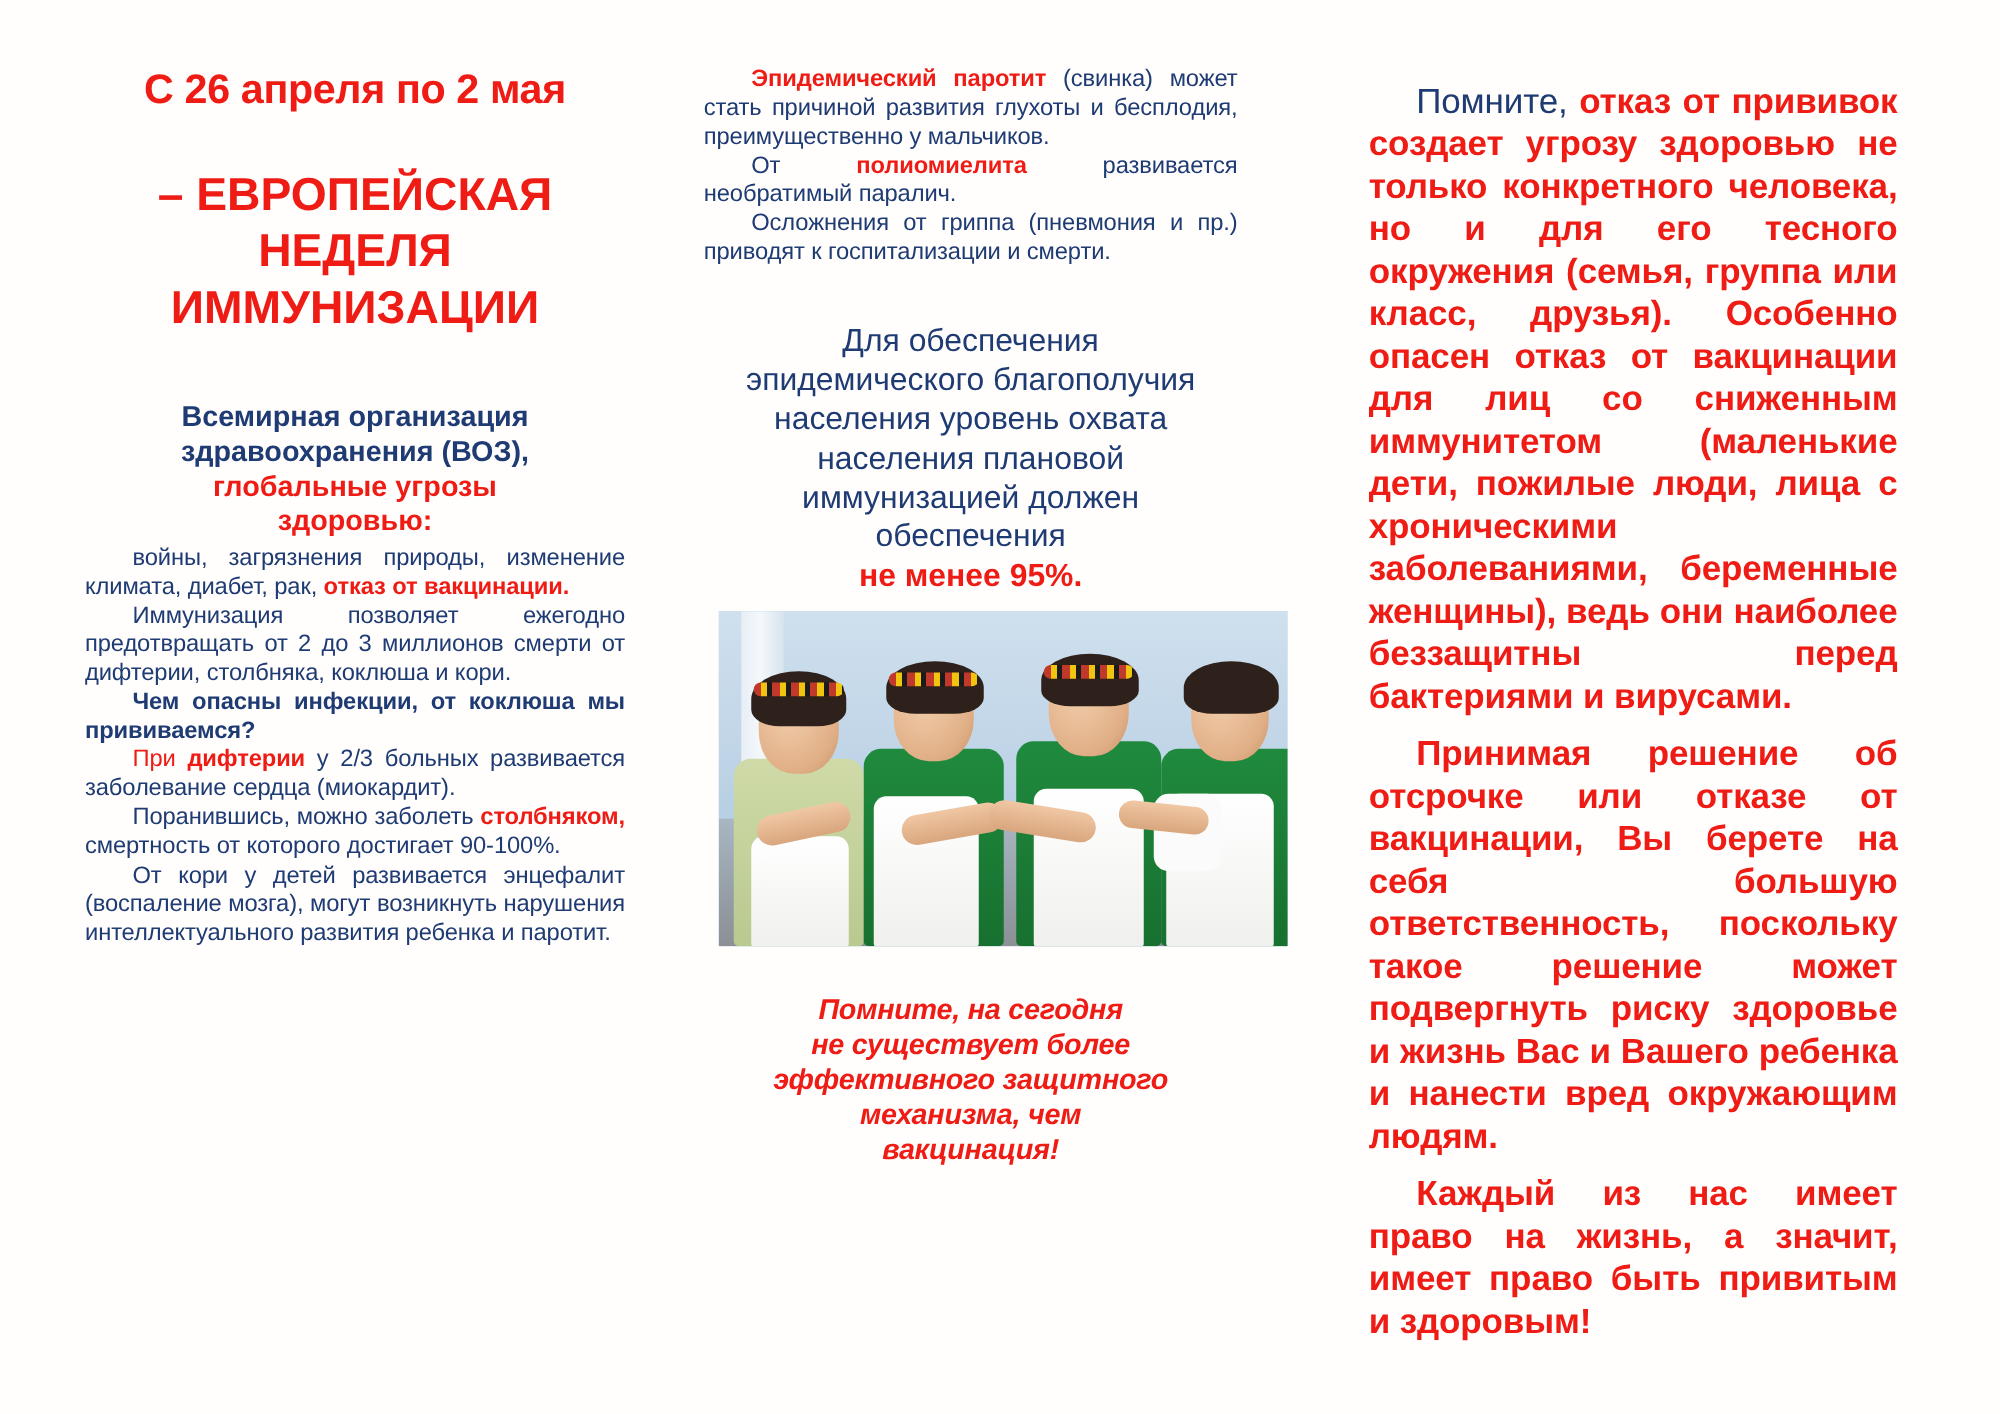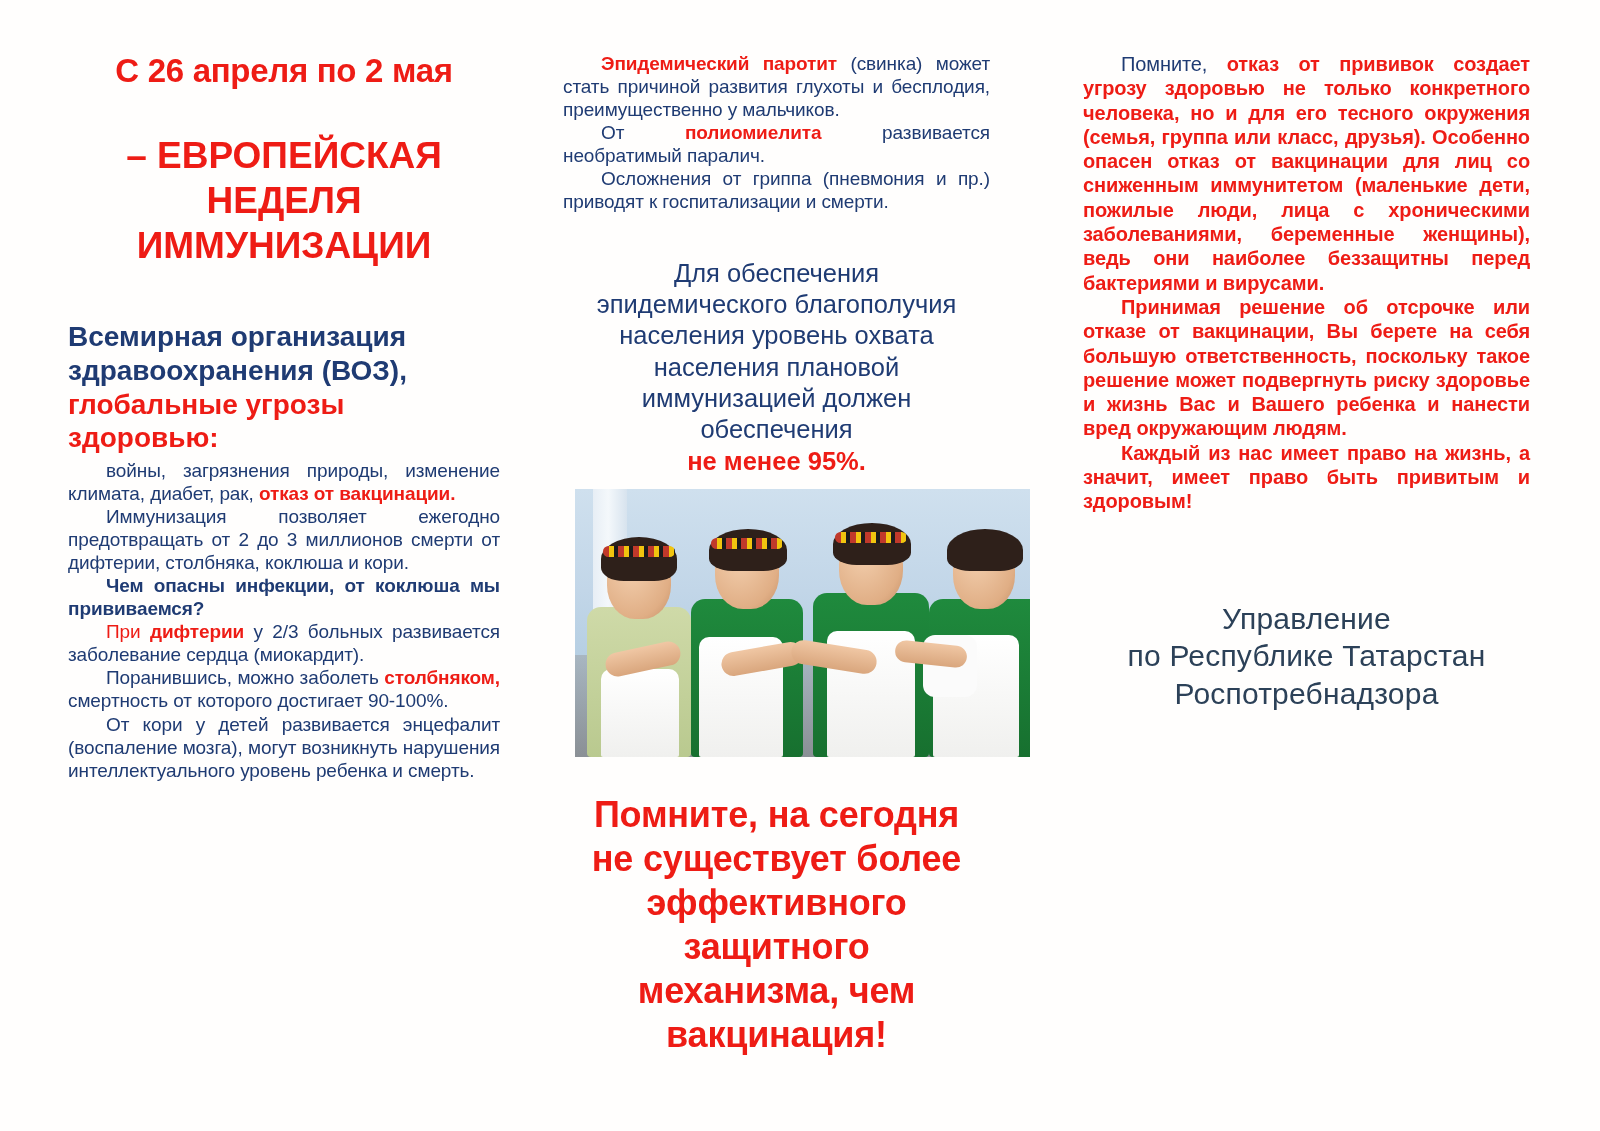--- a/index.html
+++ b/index.html
@@ -62,22 +62,23 @@
     margin: 42px 0 0 0;
     color: #ee1c15;
     font-weight: bold;
     font-size: 37px;
     line-height: 1.22;
     text-align: center;
     letter-spacing: 0px;
   }
   .who-lead {
     margin: 52px 0 0 0;
-    font-size: 28px;
+    font-size: 23px;
     line-height: 1.2;
+    text-align: center;
     font-weight: bold;
     color: #1f3b73;
   }
   .who-lead .red-b { color: #ee1c15; }
 
   .c1-body { margin-top: 4px; }
   .c1-body p.para { margin-top: 0px; }
 
   
   .c2-top p.para { }
@@ -152,32 +153,33 @@
   .kid .sleeve {
     position: absolute;
     border-radius: 12px;
     background: #fbfbfb;
   }
 
   .c2-slogan {
     margin: 36px 0 0 0;
     color: #ee1c15;
     font-weight: bold;
-    font-size: 36px;
+    font-size: 23px;
     line-height: 1.22;
     text-align: center;
     letter-spacing: -0.2px;
+    font-style: italic;
   }
 
   
   p.para-red {
-    margin: 0;
+    margin: 12px;
     color: #ee1c15;
     font-weight: bold;
-    font-size: 20px;
+    font-size: 28px;
     line-height: 1.215;
     text-align: justify;
     text-indent: 38px;
     letter-spacing: -0.1px;
   }
   p.para-red .blue-inline { color: #1f3b73; font-weight: normal; }
 
   .footer-org {
     margin: 86px 0 0 0;
     color: #2c4158;
@@ -215,21 +217,21 @@
       <p class="para"><span>войны, загрязнения природы, изменение климата, диабет, рак, </span><span class="red-b">отказ от вакцинации.</span></p>
 
       <p class="para">Иммунизация позволяет ежегодно предотвращать от 2 до 3 миллионов смерти от дифтерии, столбняка, коклюша и кори.</p>
 
       <p class="para red-b">Чем опасны инфекции, от коклюша мы прививаемся?</p>
 
       <p class="para"><span class="red">При </span><span class="red-b">дифтерии</span><span> у 2/3 больных развивается заболевание сердца (миокардит).</span></p>
 
       <p class="para"><span>Поранившись, можно заболеть </span><span class="red-b">столбняком,</span><span> смертность от которого достигает 90-100%.</span></p>
 
-      <p class="para">От кори у детей развивается энцефалит (воспаление мозга), могут возникнуть нарушения интеллектуального уровень ребенка и смерть.</p>
+      <p class="para">От кори у детей развивается энцефалит (воспаление мозга), могут возникнуть нарушения интеллектуального развития ребенка и паротит.</p>
     </div>
   </div>
 
   <div class="col col-2">
 
     <div class="c2-top">
       <p class="para"><span class="red-b">Эпидемический паротит</span><span> (свинка) может стать причиной развития глухоты и бесплодия, преимущественно у мальчиков.</span></p>
 
       <p class="para"><span>От </span><span class="red-b">полиомиелита</span><span> развивается необратимый паралич.</span></p>
 

